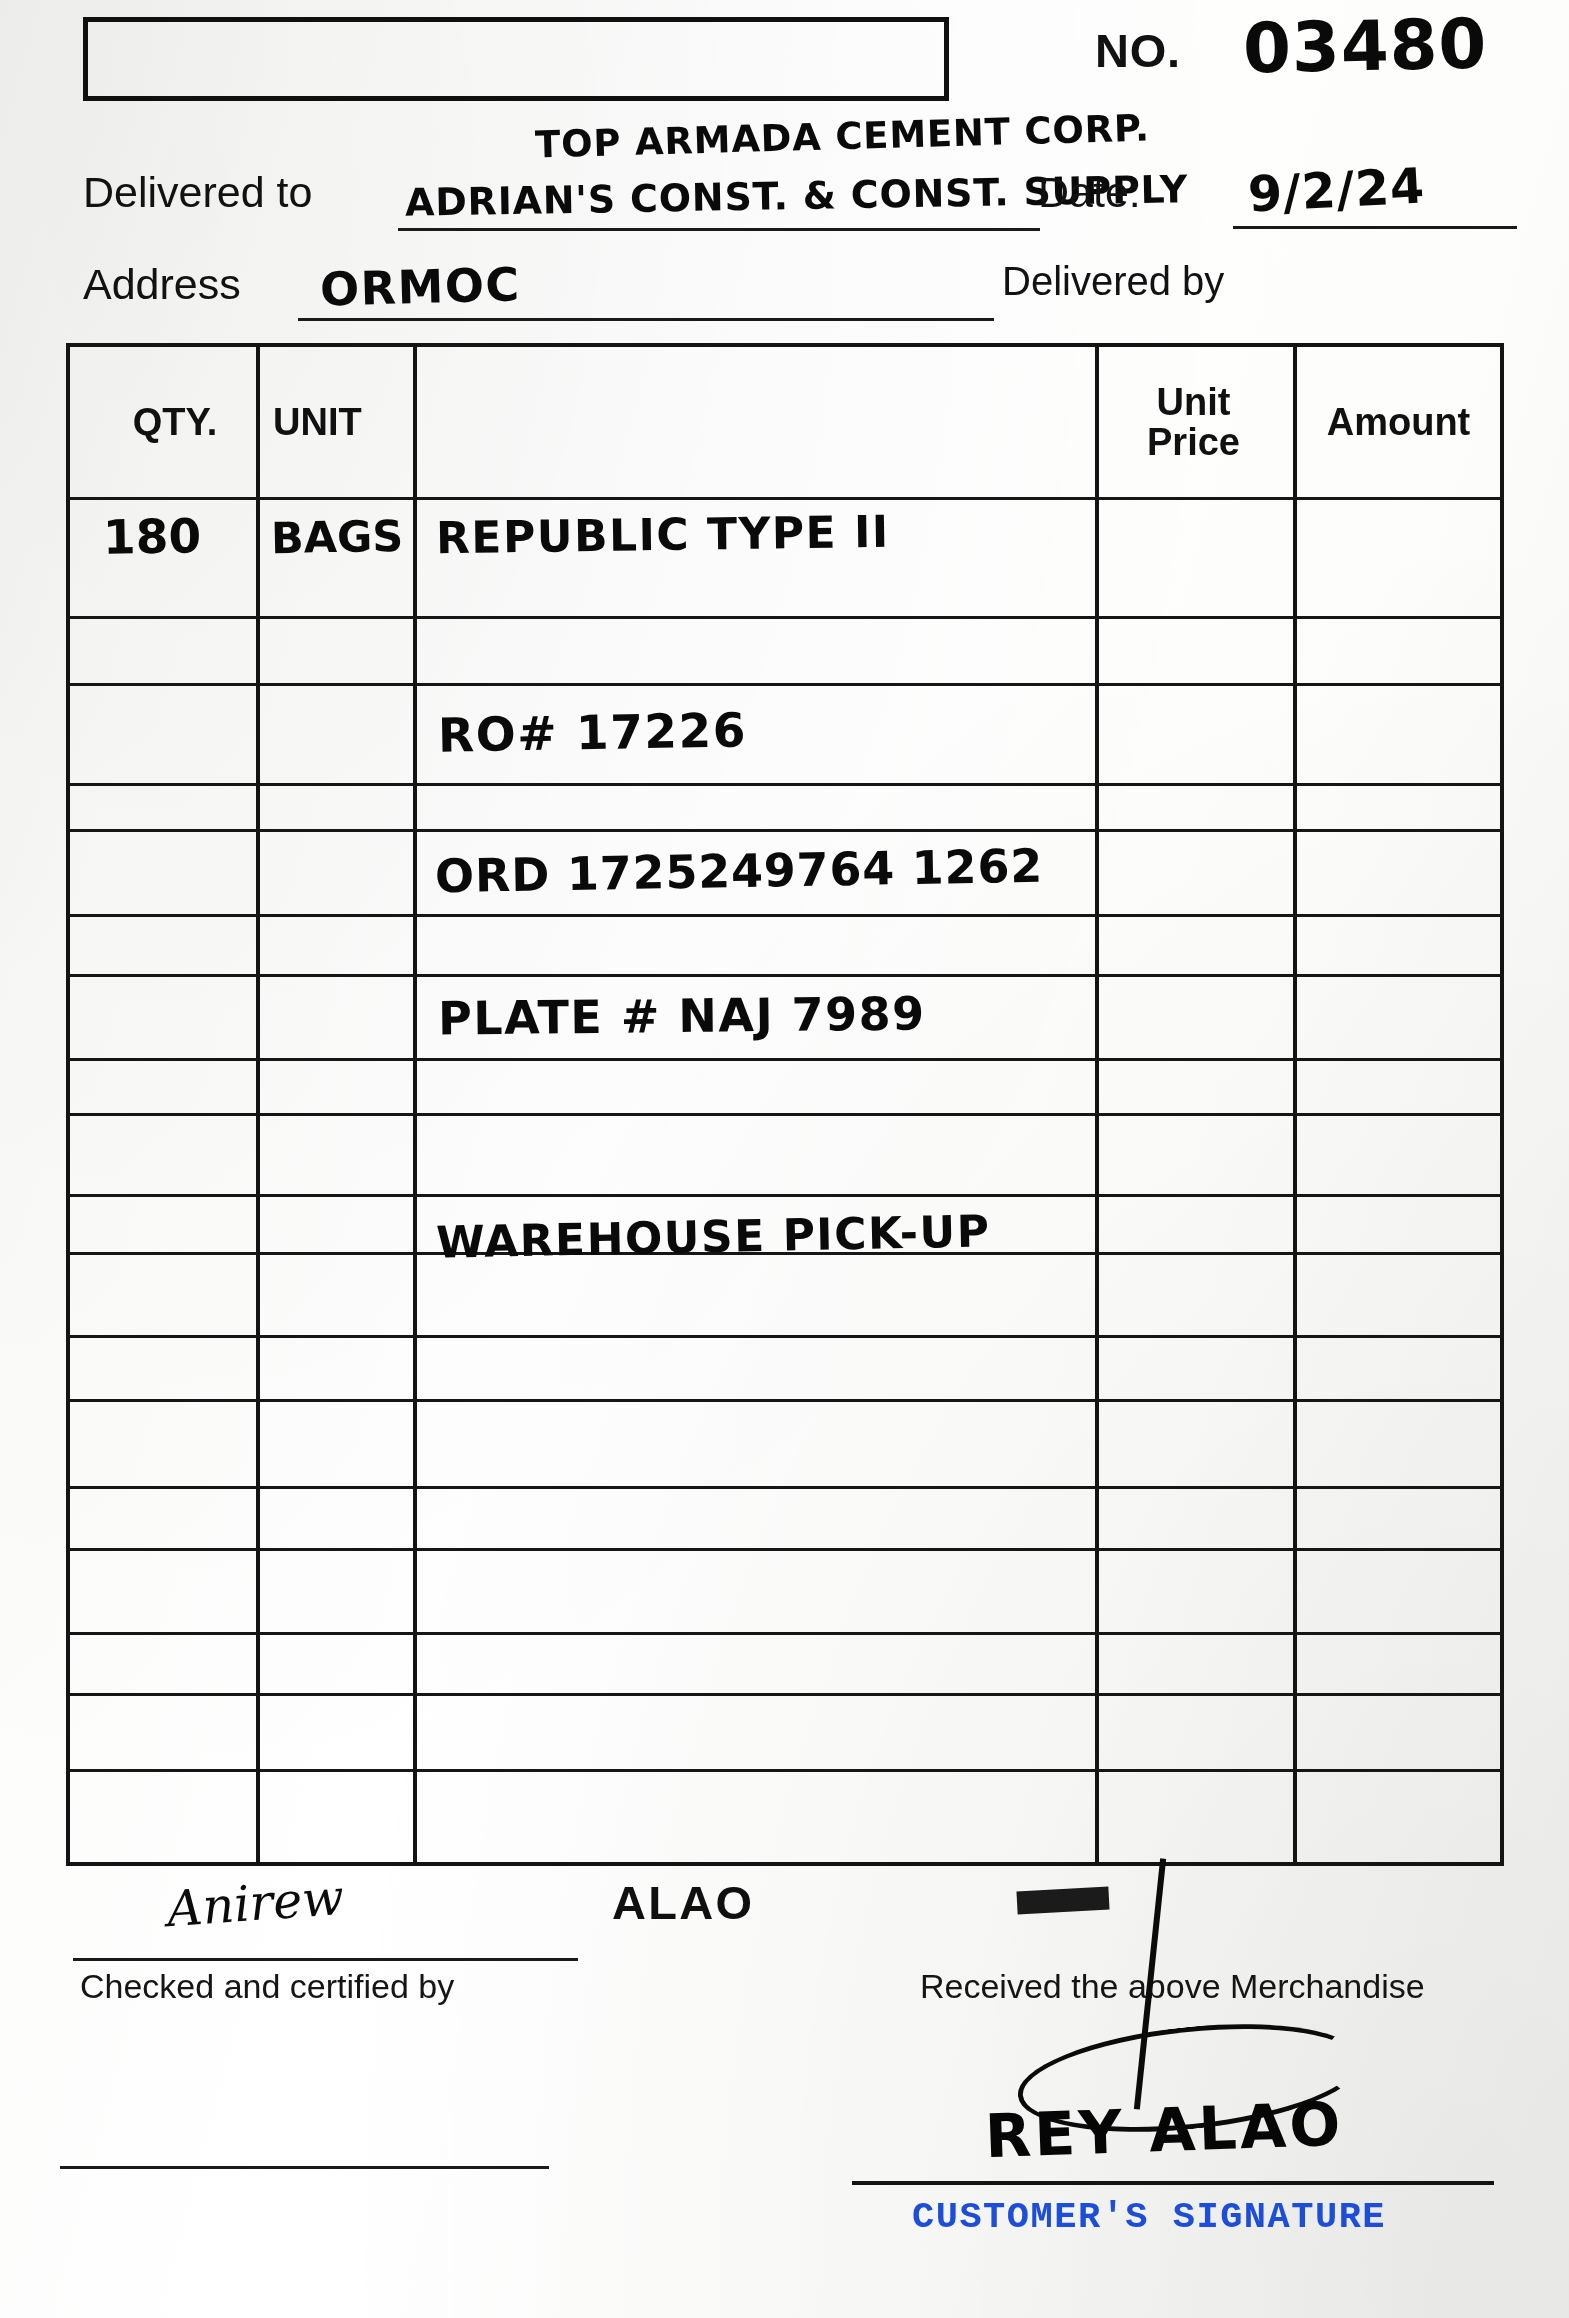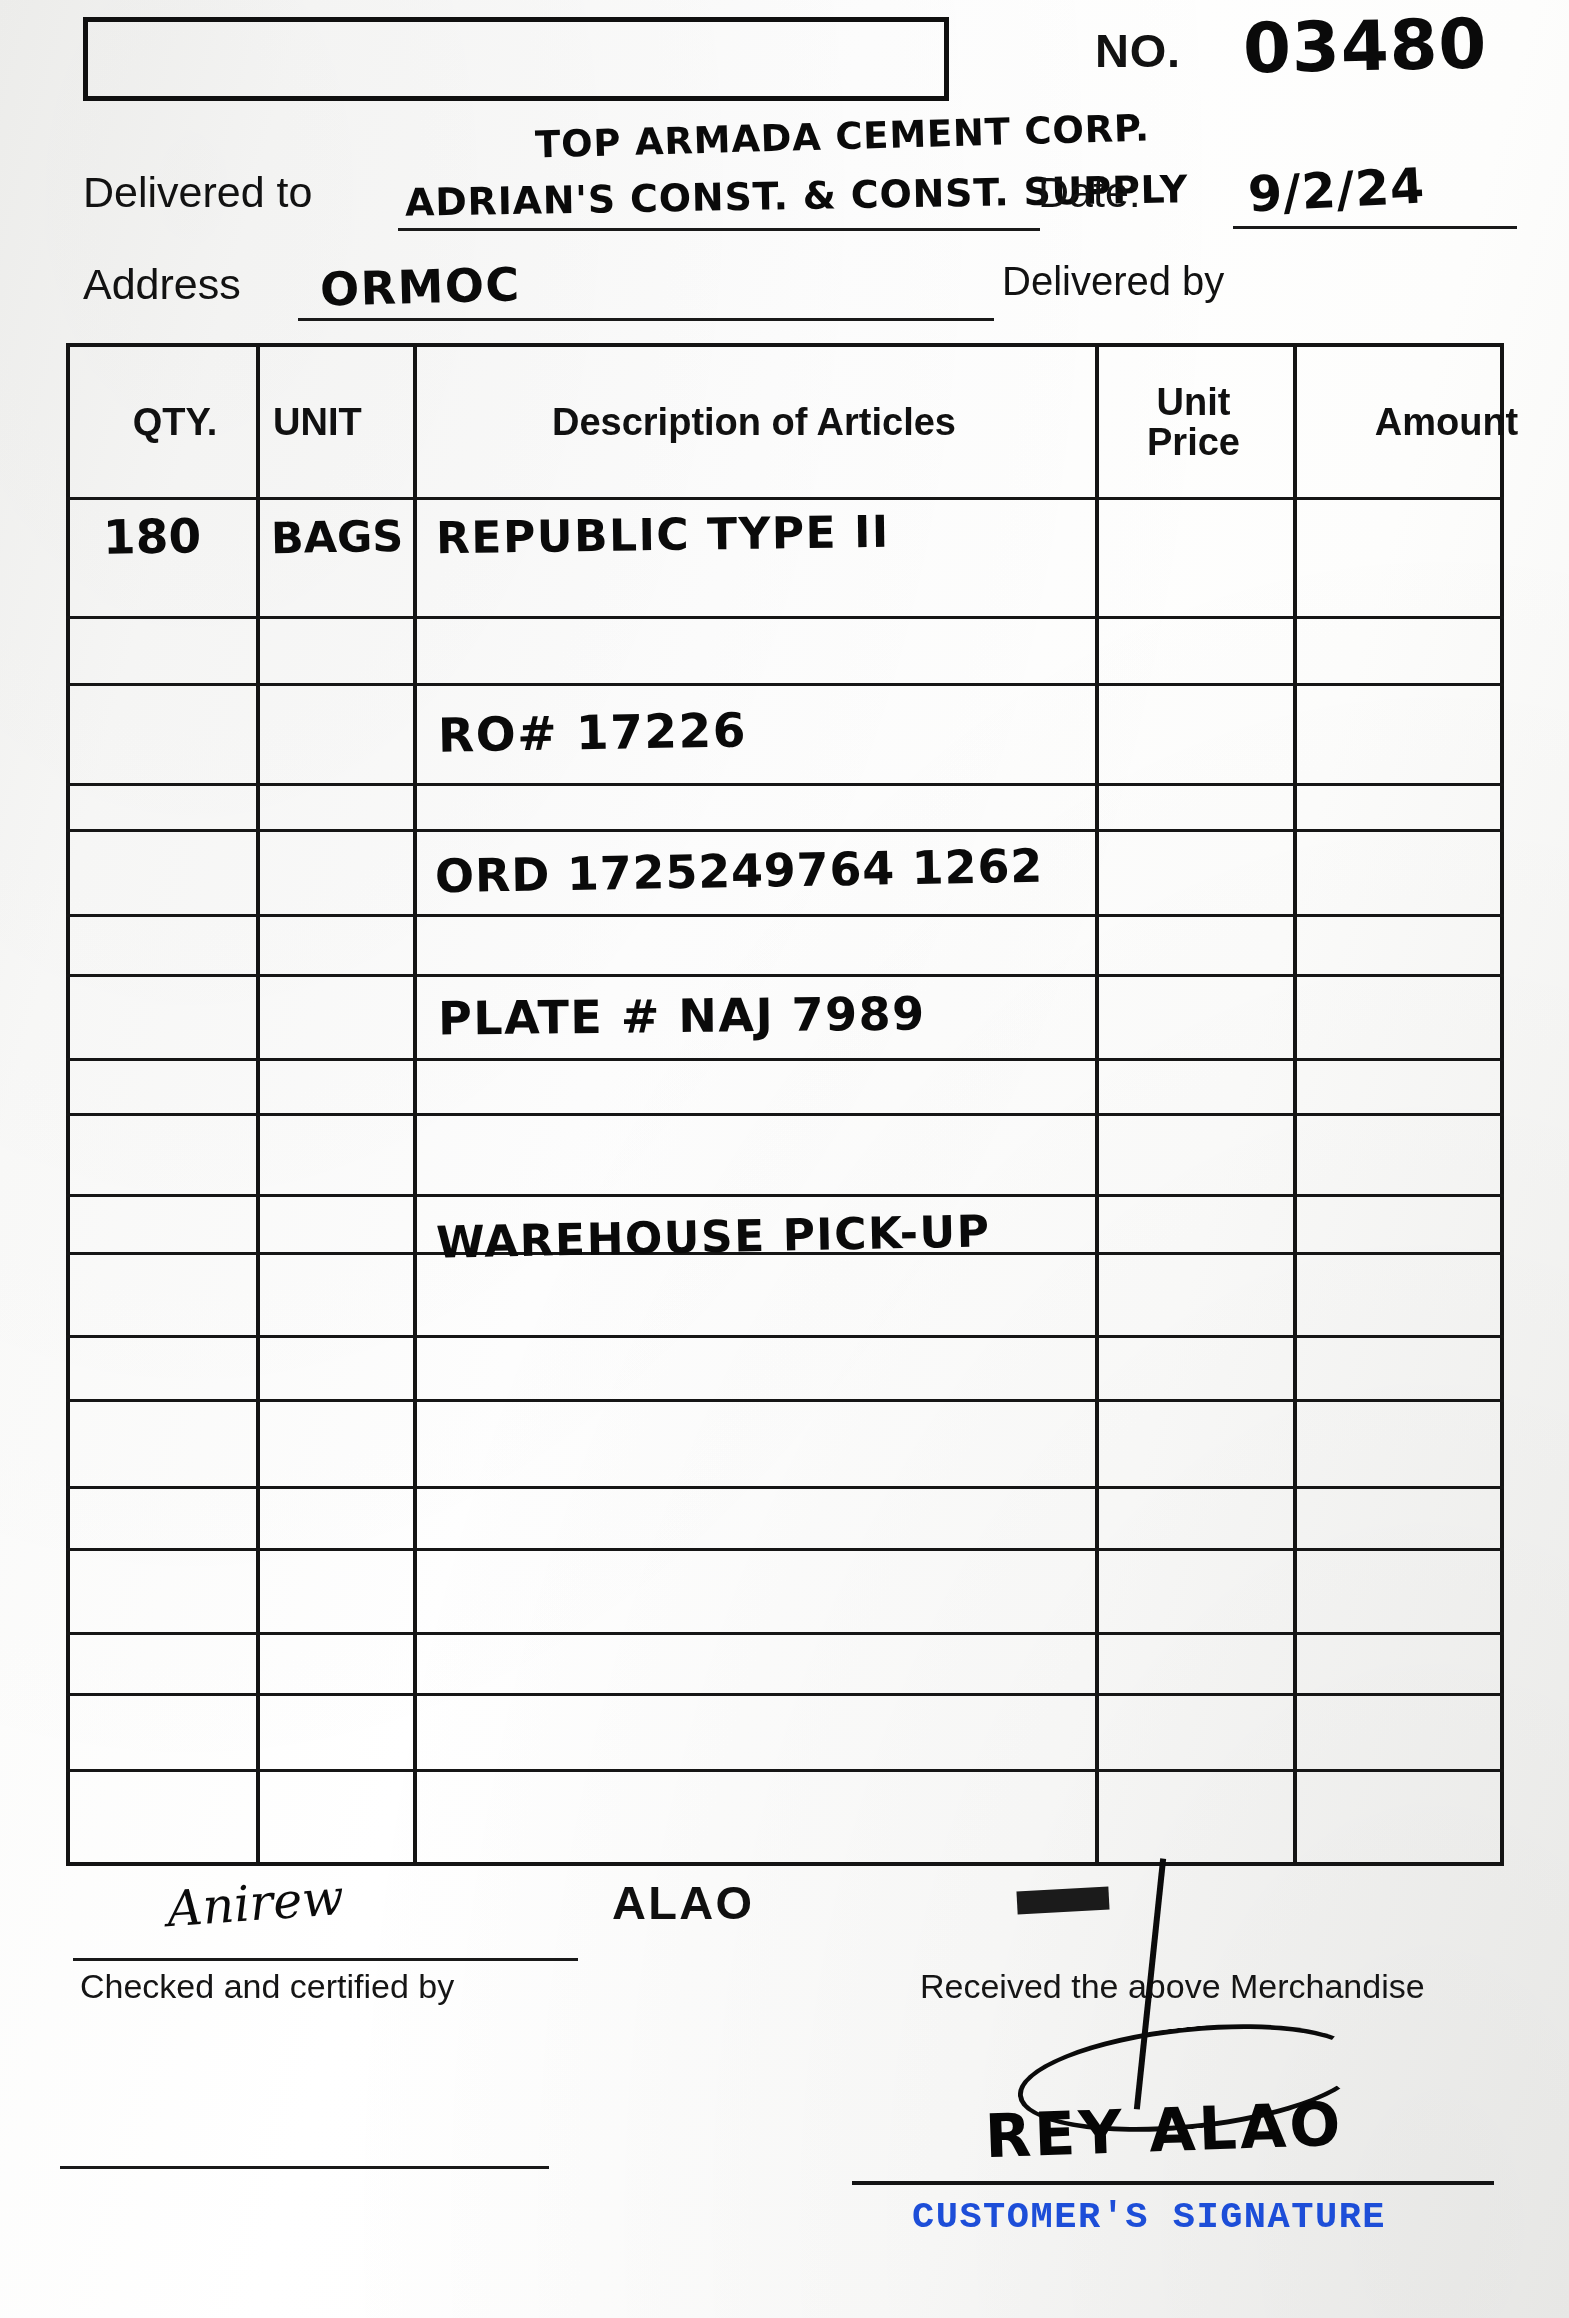--- a/index.html
+++ b/index.html
@@ -190,21 +190,21 @@
     font-size: 38px;
     font-weight: bold;
     color: #111;
     text-align: center;
     line-height: 1.06;
   }
   .hc-qty { left: 0; width: 218px; }
   .hc-unit { left: 190px; width: 158px; justify-content: flex-start; padding-left: 17px; box-sizing: border-box; }
   .hc-desc { left: 347px; width: 682px; }
   .hc-price { left: 1029px; width: 197px; }
-  .hc-amt { left: 1227px; width: 211px; padding-left: 48px; }
+  .hc-amt { left: 1227px; width: 211px; }
 
   
   .cell-hw {
     position: absolute;
     font-family: "DejaVu Sans", sans-serif;
     font-weight: bold;
     color: #0a0a0a;
     white-space: nowrap;
   }
   .hw-qty { left: 37px; top: 162px; font-size: 47px; transform: rotate(-1deg); }
@@ -384,21 +384,20 @@
     <div class="hline" style="top:988px"></div>
     <div class="hline" style="top:1052px"></div>
     <div class="hline" style="top:1139px"></div>
     <div class="hline" style="top:1201px"></div>
     <div class="hline" style="top:1285px"></div>
     <div class="hline" style="top:1346px"></div>
     <div class="hline" style="top:1422px"></div>
 
     <div class="head-cell hc-qty">QTY.</div>
     <div class="head-cell hc-unit">UNIT</div>
-    <div class="head-cell hc-desc">Description of Articles</div>
     <div class="head-cell hc-price">
       <div>
         <div>Unit</div>
         <div>Price</div>
       </div>
     </div>
     <div class="head-cell hc-amt">Amount</div>
 
     <div class="cell-hw hw-qty">180</div>
     <div class="cell-hw hw-unit">BAGS</div>

